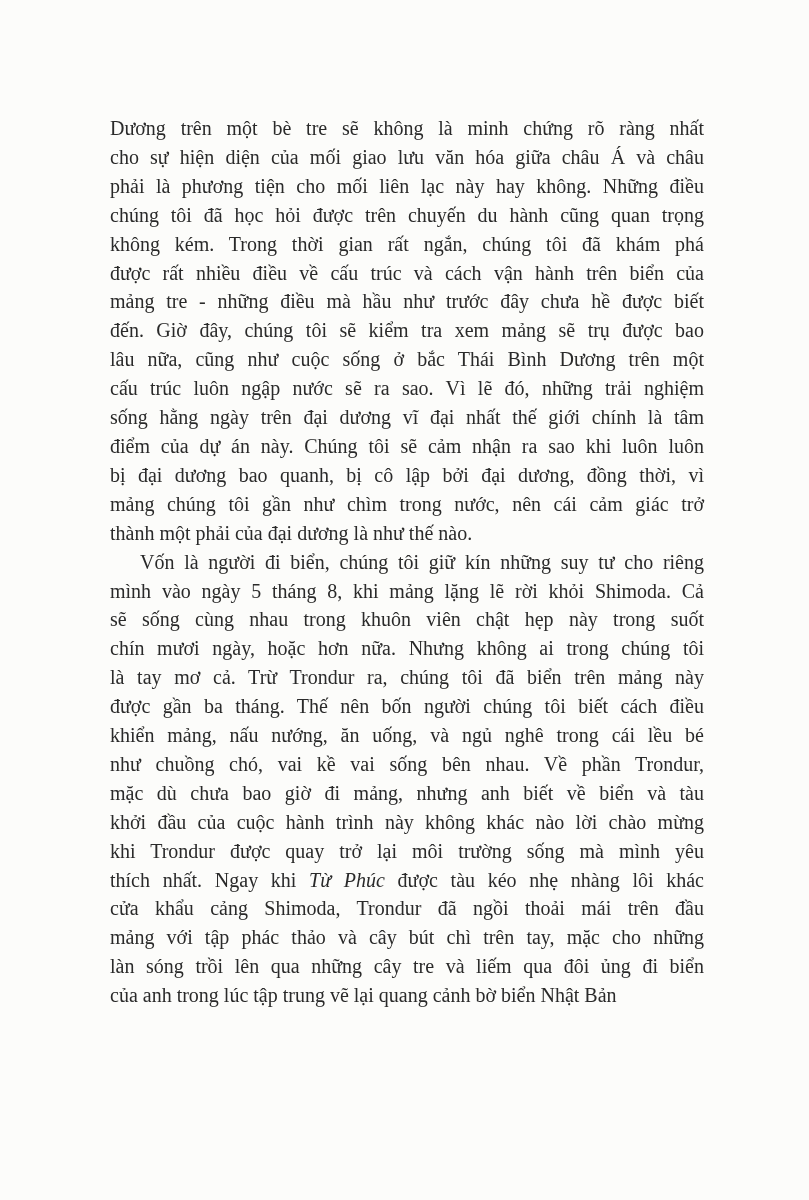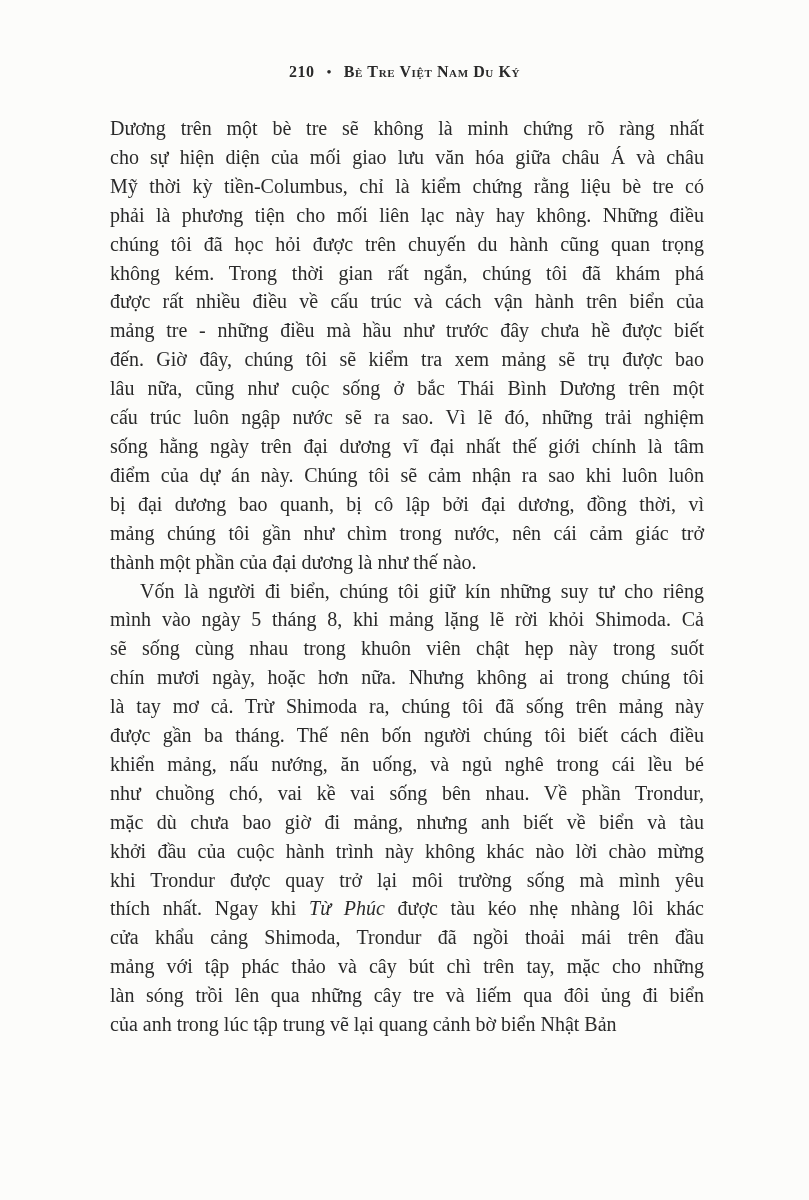--- a/index.html
+++ b/index.html
@@ -69,49 +69,45 @@
   }
   .italic {
     font-style: italic;
   }
 </style>
 </head>
 <body style="--page-bg: #fcfcfa; --text-color: #2a2a2a;">
 
 <div class="page">
 
-  <div class="running-head">
-    <span class="page-number">210</span><span class="separator">•</span><span class="book-title">Bè Tre Việt Nam Du Ký</span>
-  </div>
 
   <div class="page-body">
       <div class="paragraph">
         <div class="line"><span>Dương trên một bè tre sẽ không là minh chứng rõ ràng nhất</span></div>
         <div class="line"><span>cho sự hiện diện của mối giao lưu văn hóa giữa châu Á và châu</span></div>
-        <div class="line"><span>Mỹ thời kỳ tiền-Columbus, chỉ là kiểm chứng rằng liệu bè tre có</span></div>
         <div class="line"><span>phải là phương tiện cho mối liên lạc này hay không. Những điều</span></div>
         <div class="line"><span>chúng tôi đã học hỏi được trên chuyến du hành cũng quan trọng</span></div>
         <div class="line"><span>không kém. Trong thời gian rất ngắn, chúng tôi đã khám phá</span></div>
         <div class="line"><span>được rất nhiều điều về cấu trúc và cách vận hành trên biển của</span></div>
         <div class="line"><span>mảng tre - những điều mà hầu như trước đây chưa hề được biết</span></div>
         <div class="line"><span>đến. Giờ đây, chúng tôi sẽ kiểm tra xem mảng sẽ trụ được bao</span></div>
         <div class="line"><span>lâu nữa, cũng như cuộc sống ở bắc Thái Bình Dương trên một</span></div>
         <div class="line"><span>cấu trúc luôn ngập nước sẽ ra sao. Vì lẽ đó, những trải nghiệm</span></div>
         <div class="line"><span>sống hằng ngày trên đại dương vĩ đại nhất thế giới chính là tâm</span></div>
         <div class="line"><span>điểm của dự án này. Chúng tôi sẽ cảm nhận ra sao khi luôn luôn</span></div>
         <div class="line"><span>bị đại dương bao quanh, bị cô lập bởi đại dương, đồng thời, vì</span></div>
         <div class="line"><span>mảng chúng tôi gần như chìm trong nước, nên cái cảm giác trở</span></div>
-        <div class="line last"><span>thành một phần của đại dương là như thế nào.</span></div>
+        <div class="line last"><span>thành một phải của đại dương là như thế nào.</span></div>
       </div>
       <div class="paragraph">
         <div class="line indent"><span>Vốn là người đi biển, chúng tôi giữ kín những suy tư cho riêng</span></div>
         <div class="line"><span>mình vào ngày 5 tháng 8, khi mảng lặng lẽ rời khỏi Shimoda. Cả</span></div>
         <div class="line"><span>sẽ sống cùng nhau trong khuôn viên chật hẹp này trong suốt</span></div>
         <div class="line"><span>chín mươi ngày, hoặc hơn nữa. Nhưng không ai trong chúng tôi</span></div>
-        <div class="line"><span>là tay mơ cả. Trừ Shimoda ra, chúng tôi đã sống trên mảng này</span></div>
+        <div class="line"><span>là tay mơ cả. Trừ Trondur ra, chúng tôi đã biển trên mảng này</span></div>
         <div class="line"><span>được gần ba tháng. Thế nên bốn người chúng tôi biết cách điều</span></div>
         <div class="line"><span>khiển mảng, nấu nướng, ăn uống, và ngủ nghê trong cái lều bé</span></div>
         <div class="line"><span>như chuồng chó, vai kề vai sống bên nhau. Về phần Trondur,</span></div>
         <div class="line"><span>mặc dù chưa bao giờ đi mảng, nhưng anh biết về biển và tàu</span></div>
         <div class="line"><span>khởi đầu của cuộc hành trình này không khác nào lời chào mừng</span></div>
         <div class="line"><span>khi Trondur được quay trở lại môi trường sống mà mình yêu</span></div>
         <div class="line"><span>thích nhất. Ngay khi </span><span class="italic">Từ Phúc</span><span> được tàu kéo nhẹ nhàng lôi khác</span></div>
         <div class="line"><span>cửa khẩu cảng Shimoda, Trondur đã ngồi thoải mái trên đầu</span></div>
         <div class="line"><span>mảng với tập phác thảo và cây bút chì trên tay, mặc cho những</span></div>
         <div class="line"><span>làn sóng trồi lên qua những cây tre và liếm qua đôi ủng đi biển</span></div>

